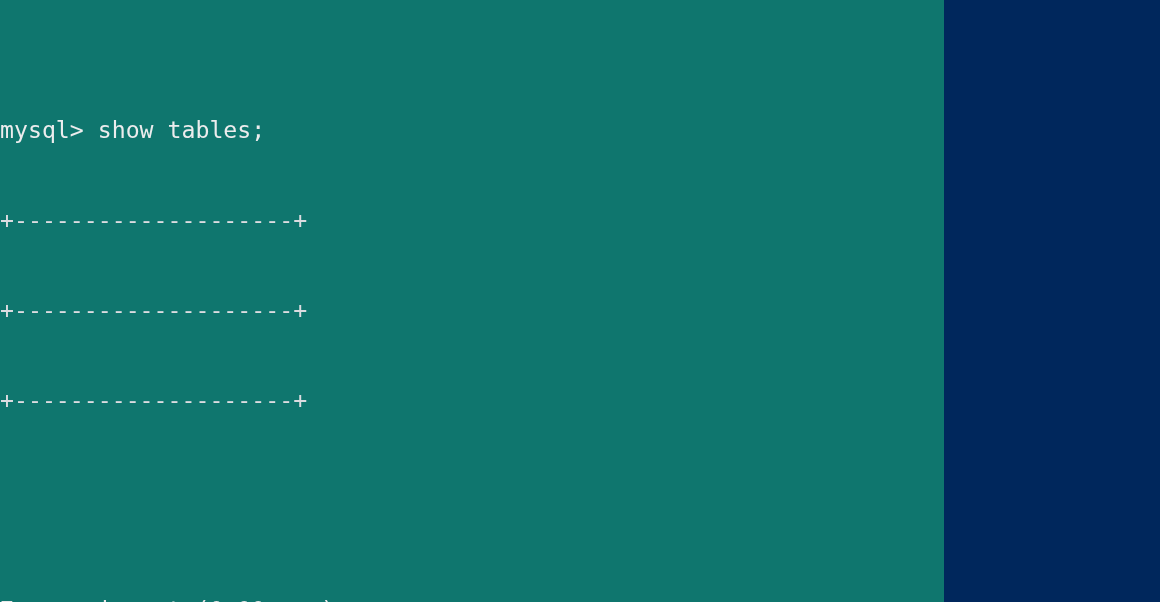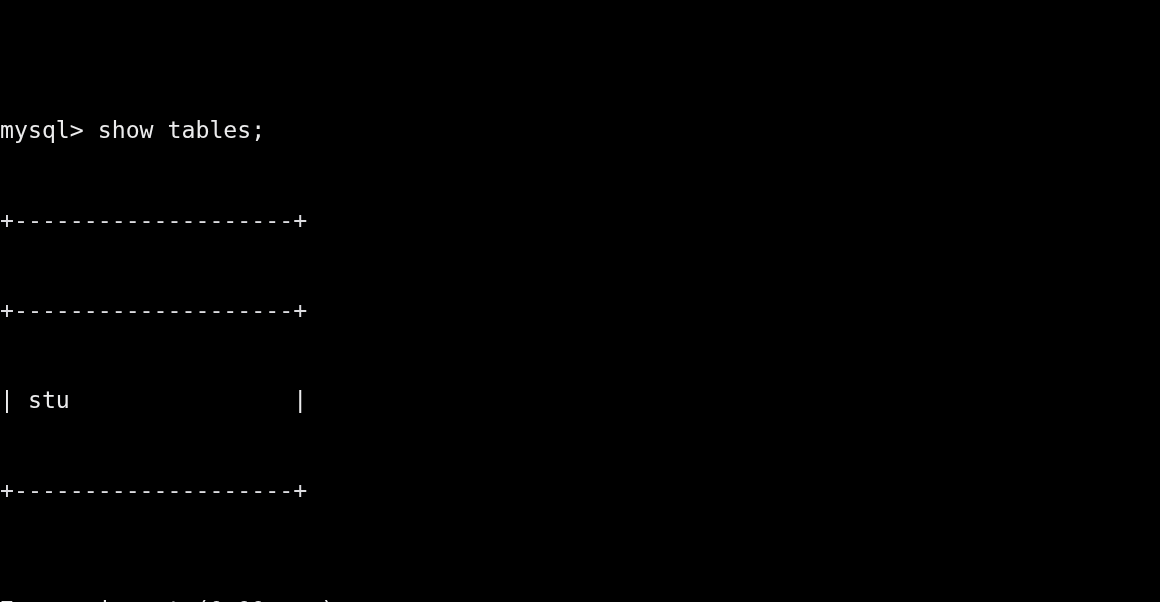--- a/index.html
+++ b/index.html
@@ -3,24 +3,24 @@
 <meta charset="utf-8">
 <title>MySQL Terminal</title>
 <style>
   html, body {
     margin: 0;
     padding: 0;
     background: #00275c;
   }
   #terminal {
     position: relative;
-    width: 1160px;
+    width: 944px;
     height: 602px;
     overflow: hidden;
-    background: #000000;
+    background: #0f766e;
     color: #e9e9ea;
     font-family: "DejaVu Sans Mono", "Liberation Mono", monospace;
     font-size: 23.2px;
     line-height: 30px;
     letter-spacing: 0px;
     -webkit-font-smoothing: antialiased;
   }
   
   #screen {
     position: absolute;
@@ -59,21 +59,20 @@
 </head>
 <body>
 
 <div id="terminal">
   <div id="screen">
 
     
     <span class="line prompt-line">mysql&gt; show tables;</span>
     <span class="line rule">+--------------------+</span>
     <span class="line rule">+--------------------+</span>
-    <span class="line cell-text">| stu                |</span>
     <span class="line rule">+--------------------+</span>
     
 
     
 
     
     
     
     
     

